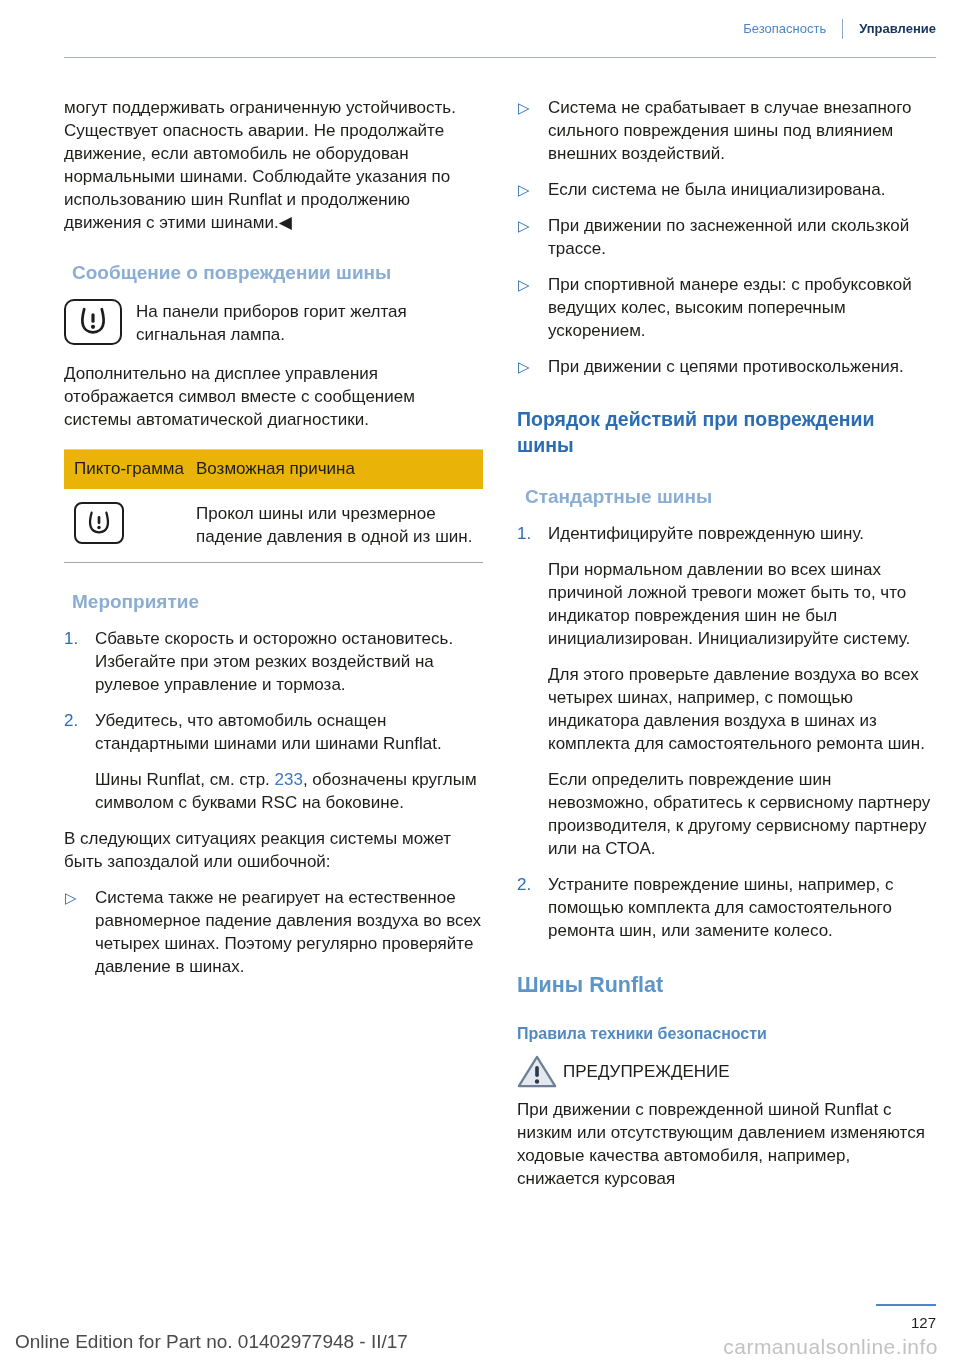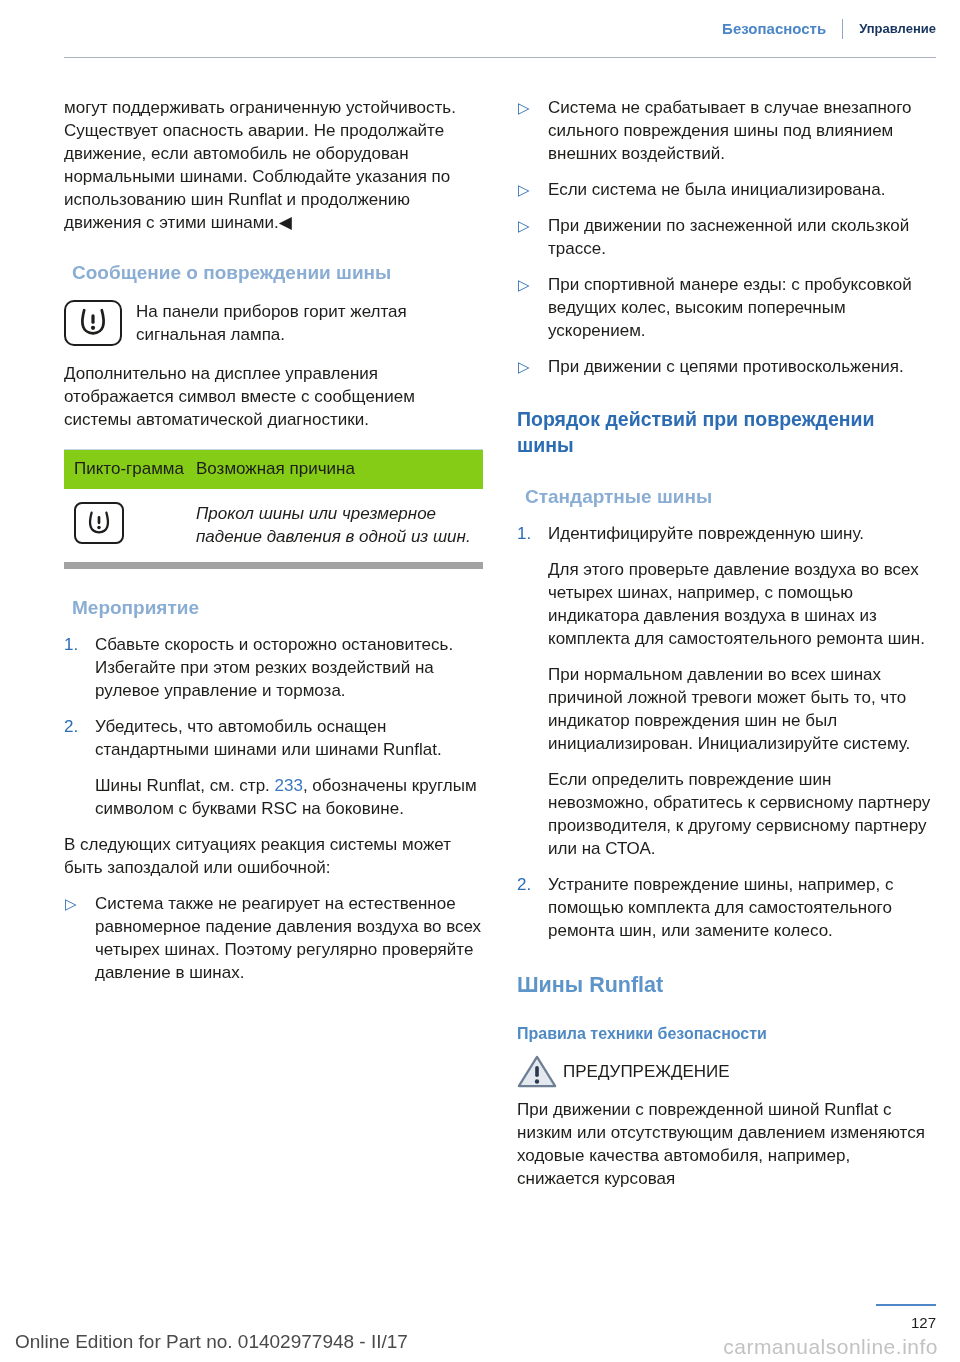--- a/index.html
+++ b/index.html
@@ -3,44 +3,44 @@
 <meta charset="utf-8">
 <title>Manual page</title>
 <style>
   html,body{margin:0;padding:0;background:#ffffff;}
   .page{position:relative;width:960px;height:1362px;background:#fff;overflow:hidden;
         font-family:"Liberation Sans","DejaVu Sans",sans-serif;color:#1d1d1b;}
 
   
   .hdr{position:absolute;top:0;left:64px;right:24px;}
   .hdr-tabs{display:flex;justify-content:flex-end;align-items:center;height:57px;}
-  .hdr-sec{color:#4a86c8;font-weight:bold;font-size:15px;}
+  .hdr-sec{color:#4a86c8;font-weight:normal;font-size:13px;}
   .hdr-sep{width:1px;height:20px;background:#8fa6c4;margin:0 16px;}
   .hdr-ch{color:#17345f;font-weight:bold;font-size:13px;}
   .hdr-rule{height:1px;background:#a9b2be;}
 
   
   .cols{position:absolute;top:96px;left:64px;right:24px;display:flex;gap:34px;}
   .col{flex:1;min-width:0;font-size:17px;line-height:23px;}
   .col p{margin:0 0 13px;}
 
   .h-light{font-size:19px;line-height:25px;font-weight:bold;color:#8aadd3;margin:26px 8px 13px;}
   .h-strong{font-size:19.5px;line-height:26px;font-weight:bold;color:#2b6cb3;margin:28px 0 13px;}
   .h-big{font-size:21.5px;line-height:27px;font-weight:bold;color:#5d95c9;margin:30px 0 14px;}
   .h-small{font-size:16px;line-height:21px;font-weight:bold;color:#4f8ac4;margin:24px 0 10px;}
 
-  .icon-note{display:flex;gap:14px;align-items:flex-end;margin:4px 0 16px;}
+  .icon-note{display:flex;gap:14px;align-items:center;margin:4px 0 16px;}
   .icon-note p{margin:2px 0 0;}
   .tpms-box{flex:0 0 auto;width:58px;height:46px;border:2.5px solid #1d1d1b;border-radius:10px;
             display:flex;align-items:center;justify-content:center;box-sizing:border-box;background:#fff;}
   .tpms-box.small{width:50px;height:42px;border-radius:8px;border-width:2.2px;}
 
   .tbl{margin:18px 0 0;}
-  .tbl-head{display:flex;background:#84cc16;padding:7px 10px 9px;border-top:1px solid #c3d3e6;}
-  .tbl-row{display:flex;margin-top:3px;padding:10px 10px 14px;border-bottom:7px solid #a3a3a3;font-style:italic;}
+  .tbl-head{display:flex;background:#eab308;padding:7px 10px 9px;border-top:1px solid #c3d3e6;}
+  .tbl-row{display:flex;margin-top:3px;padding:10px 10px 14px;border-bottom:1px solid #a3a3a3;}
   .tbl-c1{flex:0 0 122px;box-sizing:border-box;padding-right:8px;}
   .tbl-c2{flex:1;}
 
   .step{position:relative;padding-left:31px;margin-bottom:13px;}
   .step-num{position:absolute;left:0;top:0;color:#2b6cb3;}
   .sub{padding-left:31px;margin-bottom:13px;}
   .bullet{position:relative;padding-left:31px;margin-bottom:13px;}
   .bullet-mark{position:absolute;left:1px;top:2px;color:#2b6cb3;font-size:15px;line-height:20px;}
   .ref-link{color:#3c78c0;cursor:pointer;}
 
@@ -152,22 +152,22 @@
         <span>При движении с цепями противоскольжения.</span>
       </div>
 
       <div class="h-strong">Порядок действий при повреждении шины</div>
       <div class="h-light">Стандартные шины</div>
 
       <div class="step">
         <span class="step-num">1.</span>
         <span>Идентифицируйте поврежденную шину.</span>
       </div>
+      <div class="sub">При нормальном давлении во всех шинах причиной ложной тревоги может быть то, что индикатор повреждения шин не был инициализирован. Инициализируйте систему.</div>
       <div class="sub">Для этого проверьте давление воздуха во всех четырех шинах, например, с помощью индикатора давления воздуха в шинах из комплекта для самостоятельного ремонта шин.</div>
-      <div class="sub">При нормальном давлении во всех шинах причиной ложной тревоги может быть то, что индикатор повреждения шин не был инициализирован. Инициализируйте систему.</div>
       <div class="sub">Если определить повреждение шин невозможно, обратитесь к сервисному партнеру производителя, к другому сервисному партнеру или на СТОА.</div>
 
       <div class="step">
         <span class="step-num">2.</span>
         <span>Устраните повреждение шины, например, с помощью комплекта для самостоятельного ремонта шин, или замените колесо.</span>
       </div>
 
       <div class="h-big">Шины Runflat</div>
       <div class="h-small">Правила техники безопасности</div>
 

